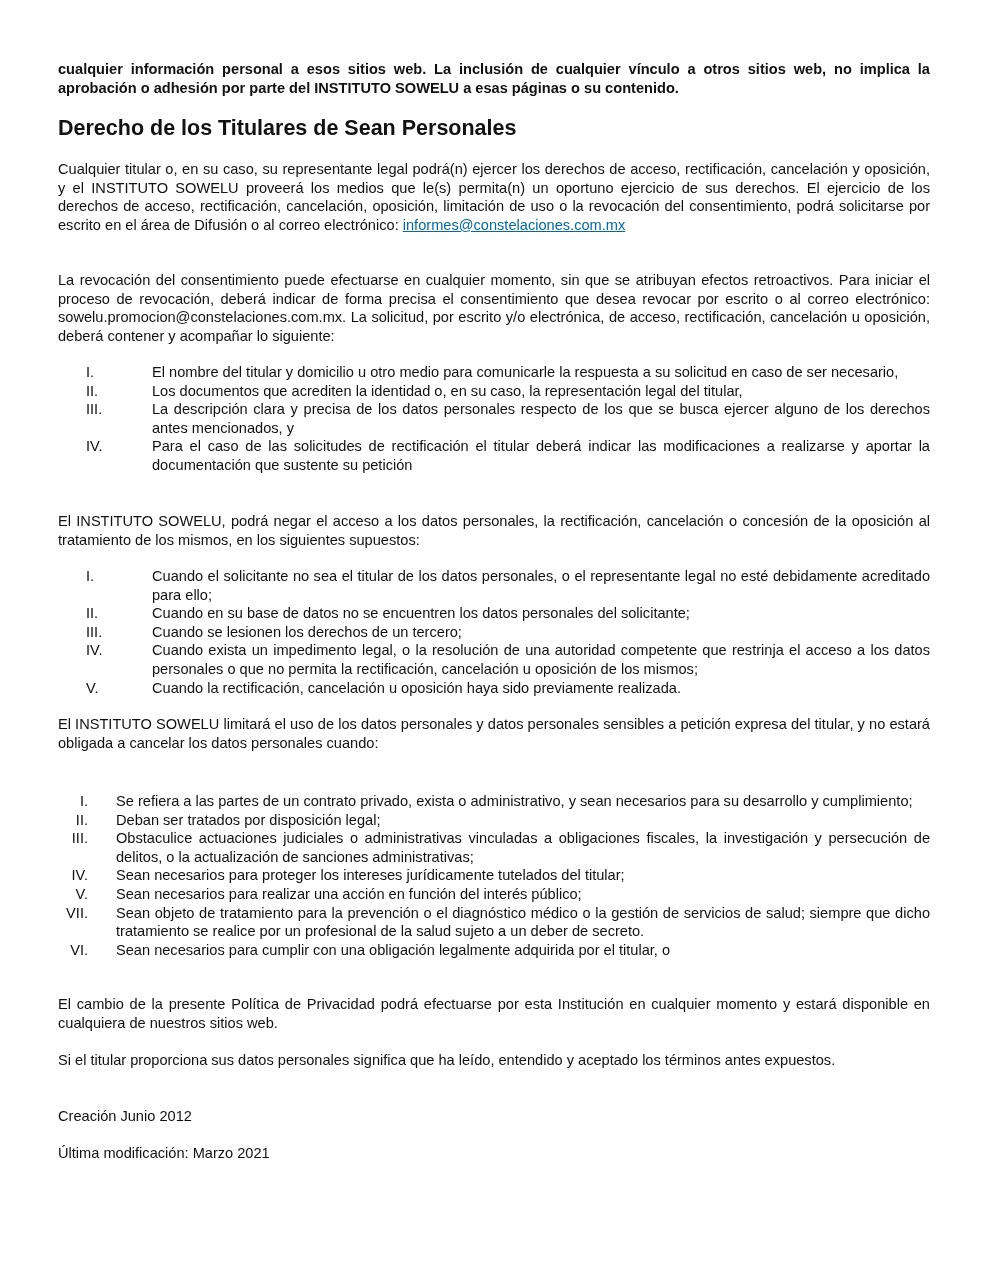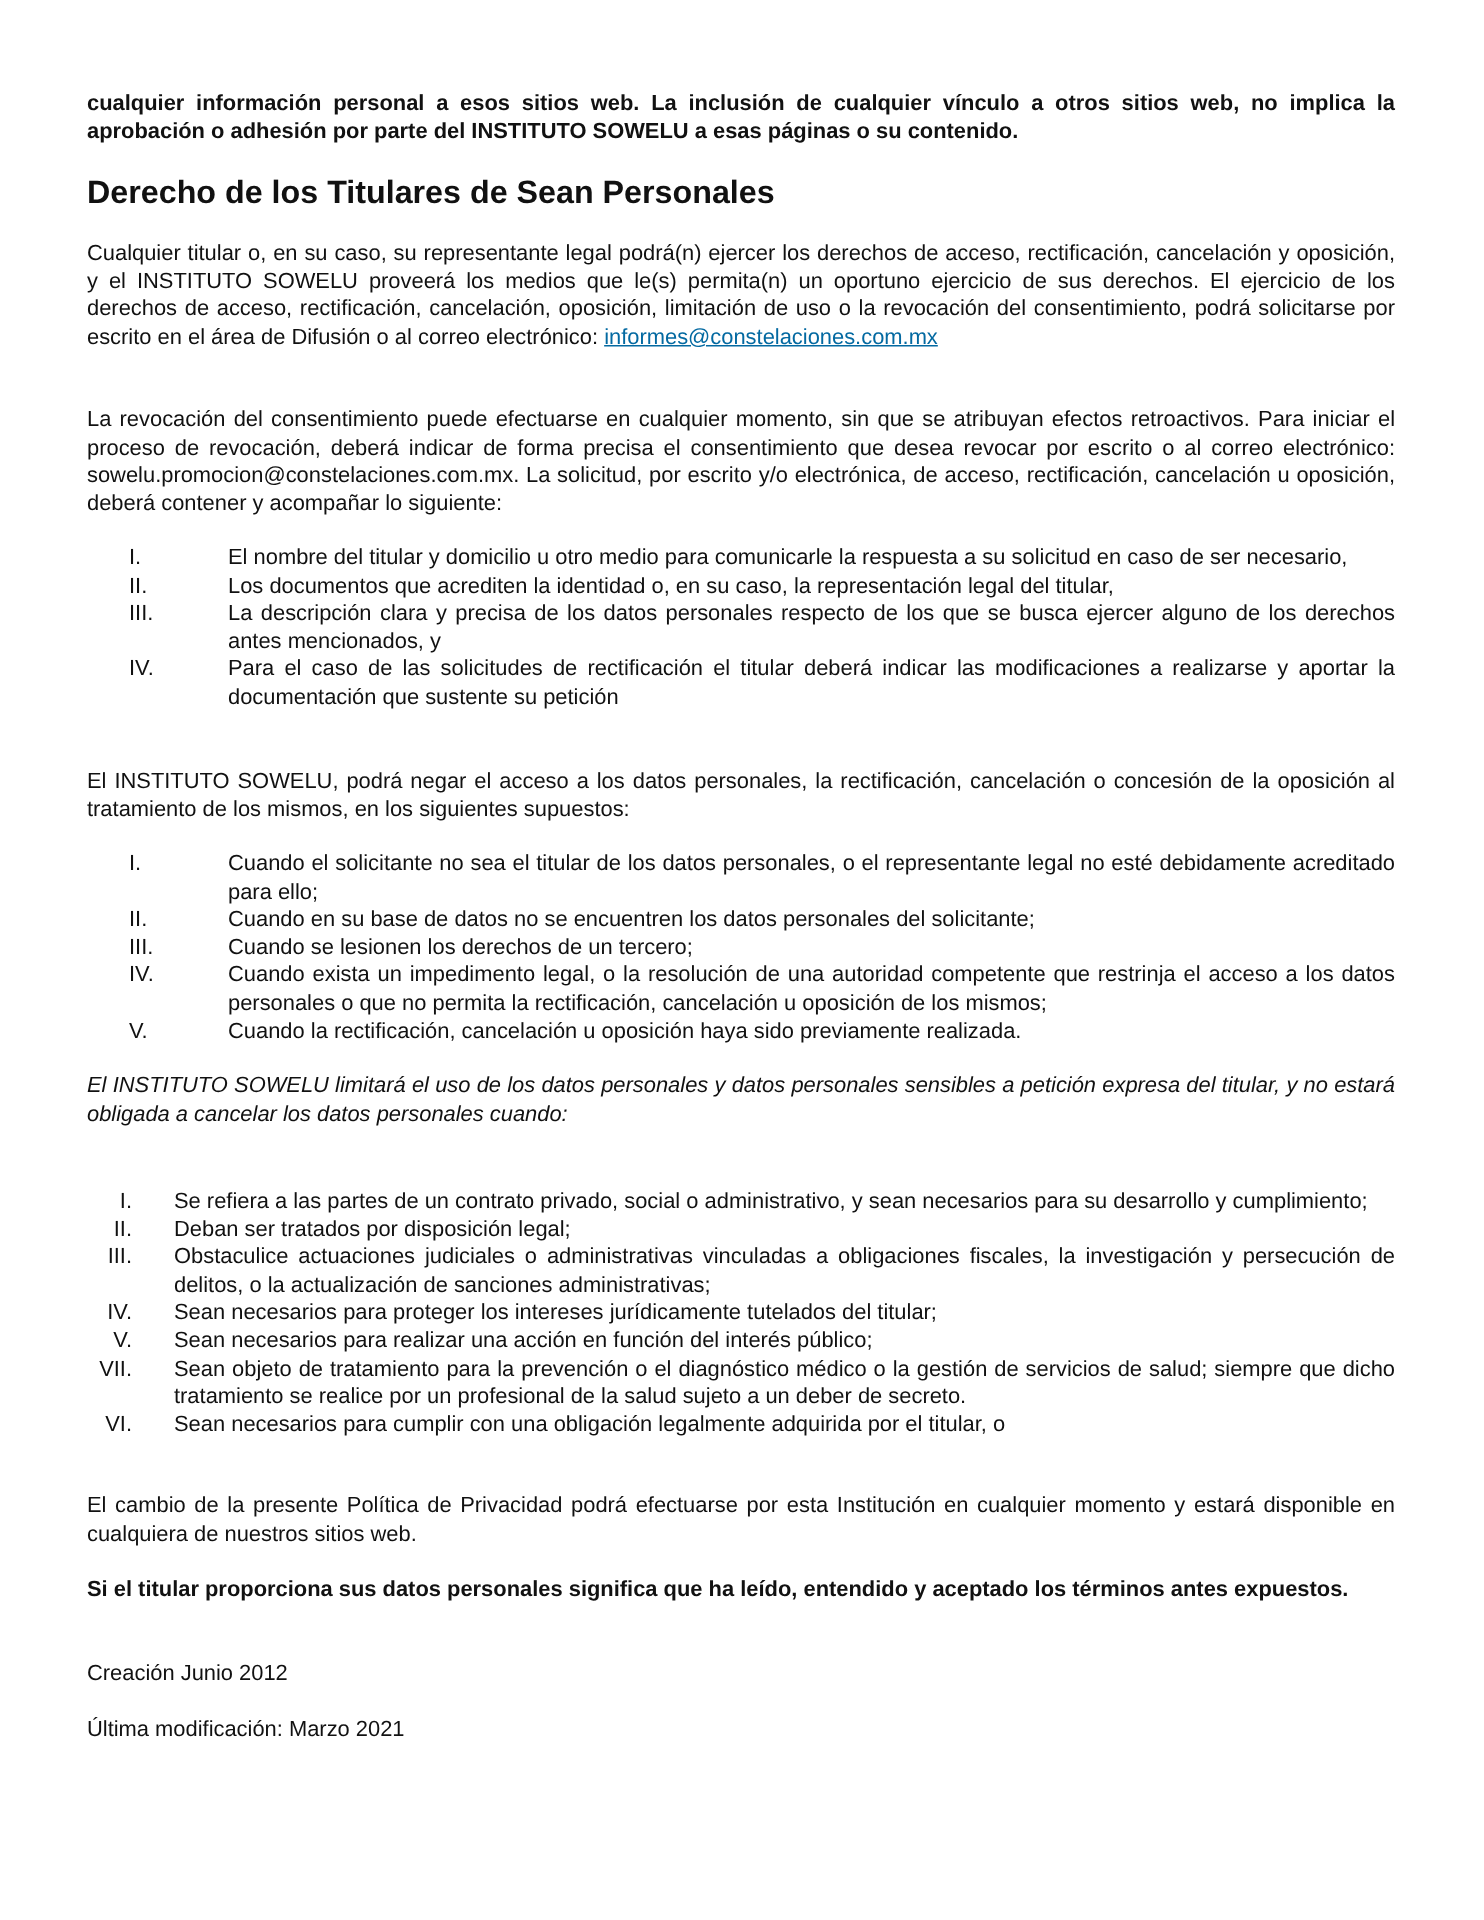--- a/index.html
+++ b/index.html
@@ -13,21 +13,21 @@
        line-height: 26px; letter-spacing: 0; }
   a.link { color: #0369a1; }
   .list { position: absolute; left: 0; width: 872px; margin: 0; padding: 0; list-style: none; }
   .list li { position: relative; font-size: 14.6px; line-height: 18.6px; text-align: justify; }
   .num { position: absolute; top: 0; }
   .txt { display: block; }
   .l1 .num { left: 28px; }
   .l1 .txt { margin-left: 94px; }
   .l3 .num { width: 30px; text-align: right; left: 0; }
   .l3 .txt { margin-left: 58px; }
-  .bold { font-weight: bold; }
+  .bold { font-weight: normal; }
 </style>
 </head>
 <body>
 
 <div class="page">
 
   <p class="p last-left" style="top:60px;font-weight:bold;">cualquier información personal a esos sitios web. La inclusión de cualquier vínculo a otros sitios web, no implica la aprobación o adhesión por parte del INSTITUTO SOWELU a esas páginas o su contenido.</p>
 
   <h2 style="top:115px;">Derecho de los Titulares de Sean Personales</h2>
 
@@ -75,26 +75,26 @@
     <li>
         <span class="num">IV.</span>
         <span class="txt">Cuando exista un impedimento legal, o la resolución de una autoridad competente que restrinja el acceso a los datos personales o que no permita la rectificación, cancelación u oposición de los mismos;</span>
       </li>
     <li>
         <span class="num">V.</span>
         <span class="txt">Cuando la rectificación, cancelación u oposición haya sido previamente realizada.</span>
       </li>
   </ul>
 
-  <p class="p last-left" style="top:715px;font-style:italic;">El INSTITUTO SOWELU limitará el uso de los datos personales y datos personales sensibles a petición expresa del titular, y no estará obligada a cancelar los datos personales cuando:</p>
+  <p class="p last-left" style="top:715px;">El INSTITUTO SOWELU limitará el uso de los datos personales y datos personales sensibles a petición expresa del titular, y no estará obligada a cancelar los datos personales cuando:</p>
 
   <ul class="list l3" style="top:792px;">
     <li>
         <span class="num">I.</span>
-        <span class="txt">Se refiera a las partes de un contrato privado, social o administrativo, y sean necesarios para su desarrollo y cumplimiento;</span>
+        <span class="txt">Se refiera a las partes de un contrato privado, exista o administrativo, y sean necesarios para su desarrollo y cumplimiento;</span>
       </li>
     <li>
         <span class="num">II.</span>
         <span class="txt">Deban ser tratados por disposición legal;</span>
       </li>
     <li>
         <span class="num">III.</span>
         <span class="txt">Obstaculice actuaciones judiciales o administrativas vinculadas a obligaciones fiscales, la investigación y persecución de delitos, o la actualización de sanciones administrativas;</span>
       </li>
     <li>

